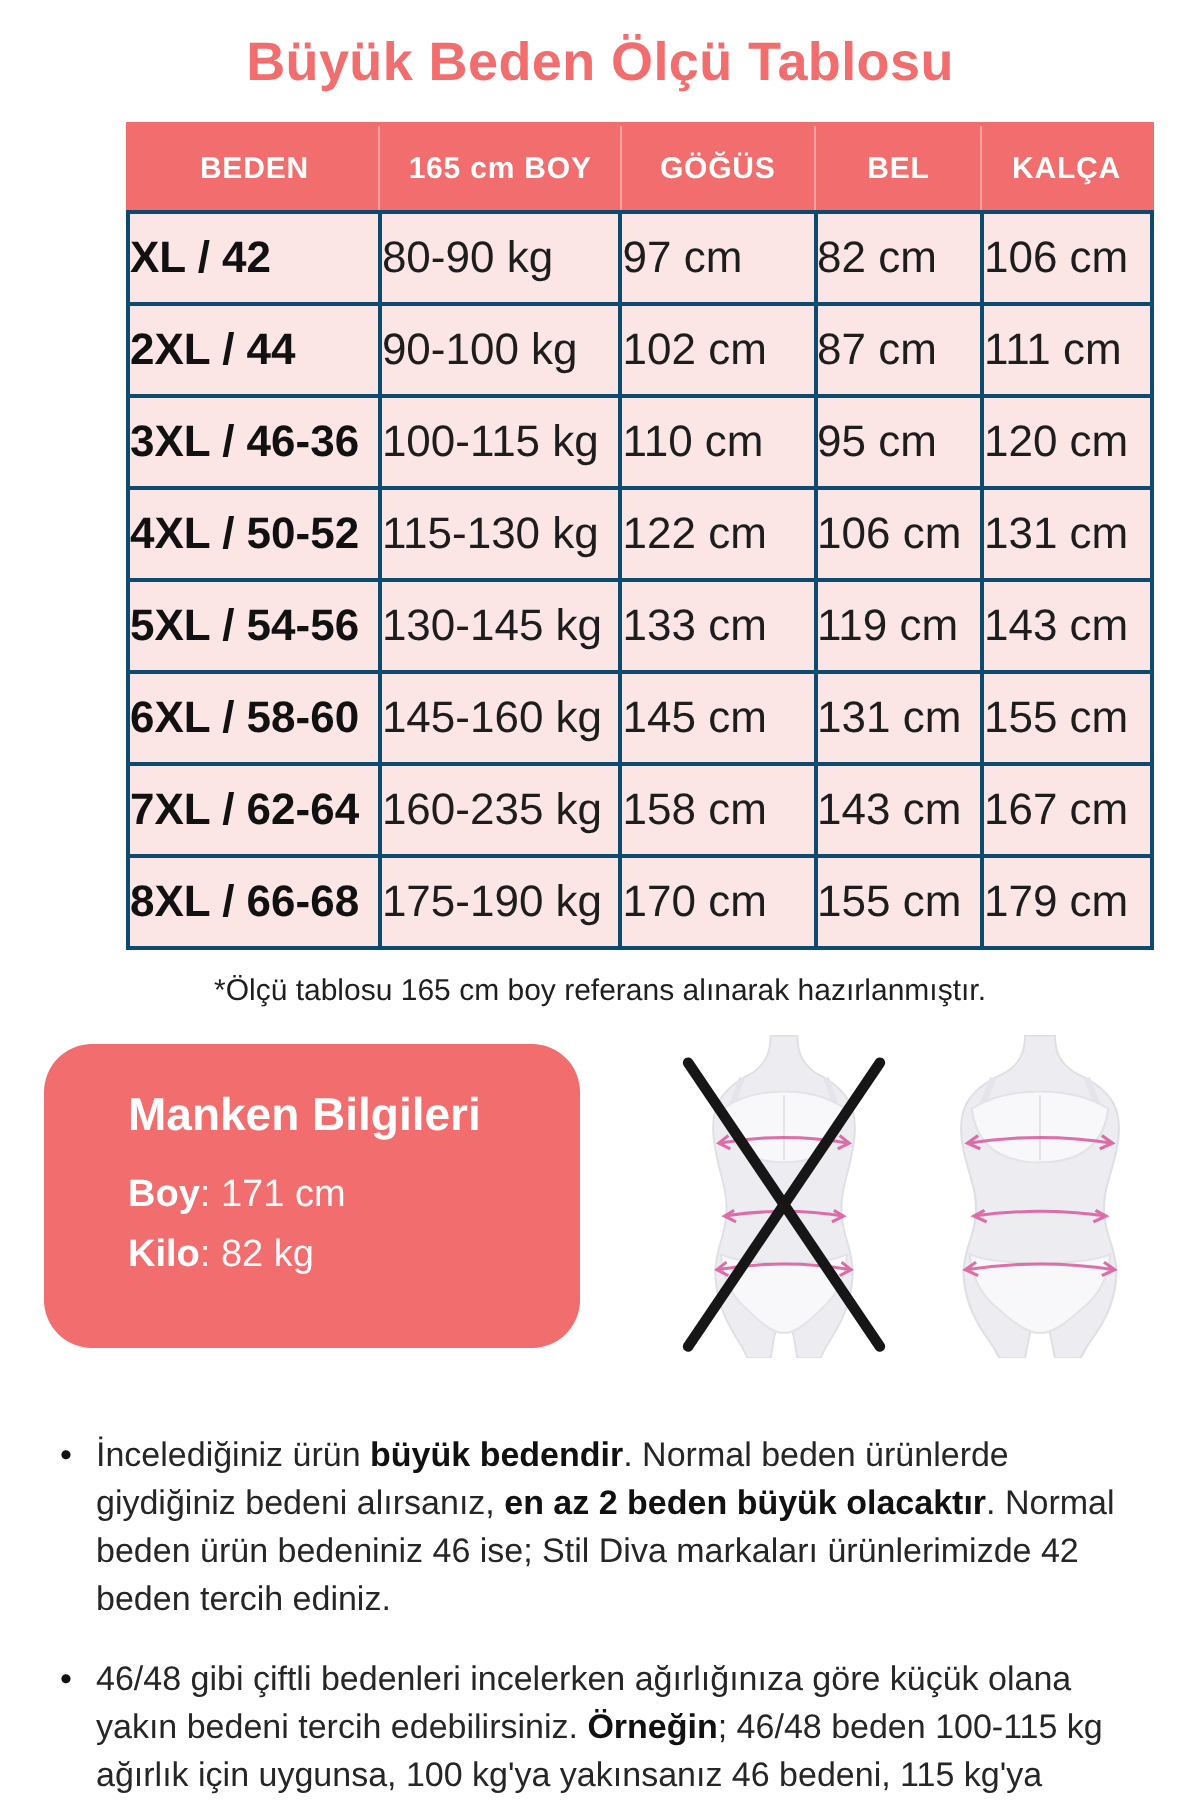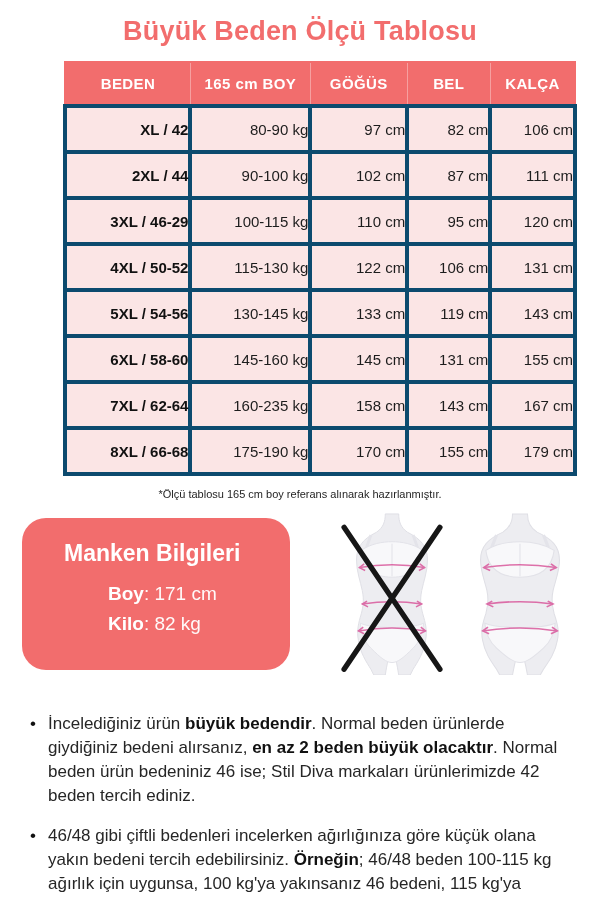--- a/index.html
+++ b/index.html
@@ -27,36 +27,36 @@
     color: #fff;
     font-size: 15px;
     font-weight: 700;
     letter-spacing: 0.4px;
     height: 44px;
     border: 1px solid rgba(255,255,255,0.35);
     border-top: none; border-bottom: none;
   }
   table.size-table td {
     background: var(--cellbg, #FBE5E5);
-    border: 4px solid #0c4a6e;
+    border: 2px solid #0c4a6e;
     height: 46px;
-    text-align: right;
-    font-size: 15px;
+    text-align: left;
+    font-size: 22px;
     color: #1d1d1d;
   }
   table.size-table td.size-col { font-weight: 700; color: #111; }
   table.size-table col.c0 { width: 24.6%; }
   table.size-table col.c1 { width: 23.5%; }
   table.size-table col.c2 { width: 19%; }
   table.size-table col.c3 { width: 16.3%; }
   table.size-table col.c4 { width: 16.6%; }
 
   .footnote {
     text-align: center;
-    font-size: 11px;
+    font-size: 15px;
     color: #1f1f1f;
     margin-top: 12px;
   }
 
   .model-row {
     display: flex;
     align-items: flex-start;
     padding: 0 10px 0 22px;
     margin-top: 18px;
     height: 168px;
@@ -68,21 +68,21 @@
     border-radius: 24px;
     padding: 22px 24px 20px 42px;
     color: #fff;
     flex: 0 0 auto;
   }
   .model-card-title {
     font-size: 23px;
     font-weight: 800;
     margin-bottom: 12px;
   }
-  .model-line { font-size: 19px; line-height: 30px; color: rgba(255,255,255,0.96); margin-left: 44px; }
+  .model-line { font-size: 19px; line-height: 30px; color: rgba(255,255,255,0.96); }
   .model-line b { font-weight: 700; color: #fff; }
 
   .figures {
     flex: 1;
     display: flex;
     justify-content: flex-end;
     gap: 6px;
     padding-right: 6px;
     margin-top: -6px;
   }
@@ -143,21 +143,21 @@
             <td>106 cm</td>
           </tr>
           <tr>
             <td class="size-col">2XL / 44</td>
             <td>90-100 kg</td>
             <td>102 cm</td>
             <td>87 cm</td>
             <td>111 cm</td>
           </tr>
           <tr>
-            <td class="size-col">3XL / 46-29</td>
+            <td class="size-col">3XL / 46-36</td>
             <td>100-115 kg</td>
             <td>110 cm</td>
             <td>95 cm</td>
             <td>120 cm</td>
           </tr>
           <tr>
             <td class="size-col">4XL / 50-52</td>
             <td>115-130 kg</td>
             <td>122 cm</td>
             <td>106 cm</td>

